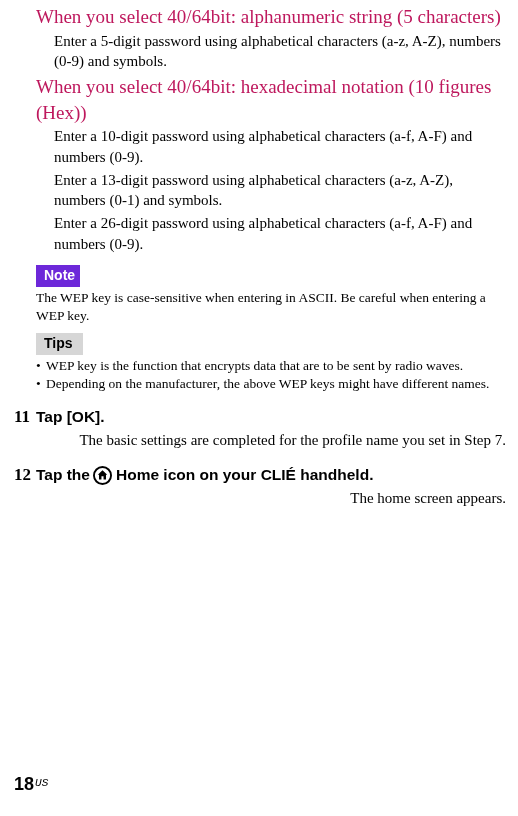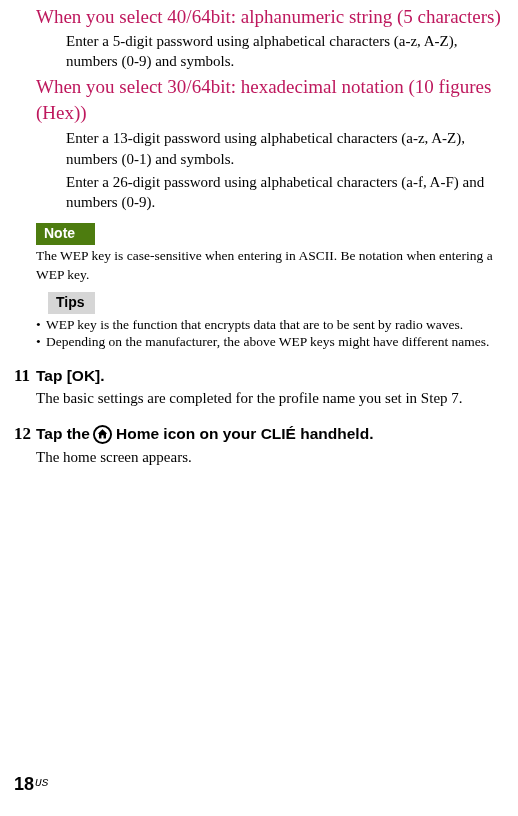--- a/index.html
+++ b/index.html
@@ -8,56 +8,56 @@
     height: 816px;
     font-family: "Palatino Linotype", Palatino, "Book Antiqua", Georgia, serif;
     color: #000;
     background: #fff;
     position: relative;
     padding: 4px 12px 0 14px;
     line-height: 1.35;
   }
   .wep-block { margin-left: 22px; margin-bottom: 3px; }
   .wep-title { font-weight: normal; font-size: 19px; color: #be185d; }
-  .wep-desc { font-size: 15px; margin-left: 30px; margin-top: 1px; }
+  .wep-desc { font-size: 15px; margin-left: 18px; margin-top: 1px; }
   .note-label {
     display: inline-block;
-    background: #4d7c0f;
+    background: #6d28d9;
     color: #fff;
     font-weight: bold;
     font-family: Arial, Helvetica, sans-serif;
     font-size: 14px;
-    padding: 1px 20px 2px 8px;
+    padding: 1px 5px 2px 8px;
     margin-left: 22px;
     margin-top: 8px;
   }
   .tips-label {
     display: inline-block;
     background: #d6d6d6;
     color: #000;
     font-weight: bold;
     font-family: Arial, Helvetica, sans-serif;
     font-size: 14px;
     padding: 1px 10px 2px 8px;
-    margin-left: 34px;
+    margin-left: 22px;
     margin-top: 8px;
   }
   .note-text { font-size: 13.5px; margin-left: 22px; margin-right: 4px; margin-top: 2px; line-height: 1.35; }
   .tips-list { font-size: 13.5px; margin-left: 22px; margin-right: 4px; margin-top: 2px; }
   .tips-item { display: flex; line-height: 1.3; }
   .bullet { flex: 0 0 10px; }
   .step { display: flex; margin-top: 16px; }
   .step-num {
     font-family: Liberation Serif, serif;
     font-weight: bold;
     font-size: 17px;
     flex: 0 0 22px;
     line-height: 1.1;
   }
-  .step-body { flex: 1; }
+  .step-body { flex: 1; text-align: right; }
   .step-title {
     font-family: Arial, Helvetica, sans-serif;
     font-weight: bold;
     font-size: 15.5px;
     line-height: 1.2;
     display: flex;
     align-items: center;
     flex-wrap: wrap;
   }
   .step-desc { font-size: 15px; margin-top: 3px; line-height: 1.35; }
@@ -79,31 +79,32 @@
 </head>
 <body>
 
 
 
 <div class="wep-block">
   <div class="wep-title">When you select 40/64bit: alphanumeric string (5 characters)</div>
   <div class="wep-desc">Enter a 5-digit password using alphabetical characters (a-z, A-Z), numbers (0-9) and symbols.</div>
 </div>
 <div class="wep-block">
-  <div class="wep-title">When you select 30/64bit: hexadecimal notation (10 figures (Hex))</div>
+  <div class="wep-title">When you select 40/64bit: hexadecimal notation (10 figures (Hex))</div>
+  <div class="wep-desc">Enter a 10-digit password using alphabetical characters (a-f, A-F) and numbers (0-9).</div>
 </div>
 <div class="wep-block">
   <div class="wep-desc">Enter a 13-digit password using alphabetical characters (a-z, A-Z), numbers (0-1) and symbols.</div>
 </div>
 <div class="wep-block">
   <div class="wep-desc">Enter a 26-digit password using alphabetical characters (a-f, A-F) and numbers (0-9).</div>
 </div>
 
 <div class="note-label">Note</div>
-<div class="note-text">The WEP key is case-sensitive when entering in ASCII. Be notation when entering a WEP key.</div>
+<div class="note-text">The WEP key is case-sensitive when entering in ASCII. Be careful when entering a WEP key.</div>
 
 <div class="tips-label">Tips</div>
 <div class="tips-list">
   <div class="tips-item">
     <div class="bullet">•</div>
     <div>WEP key is the function that encrypts data that are to be sent by radio waves.</div>
   </div>
   <div class="tips-item">
     <div class="bullet">•</div>
     <div>Depending on the manufacturer, the above WEP keys might have different names.</div>

